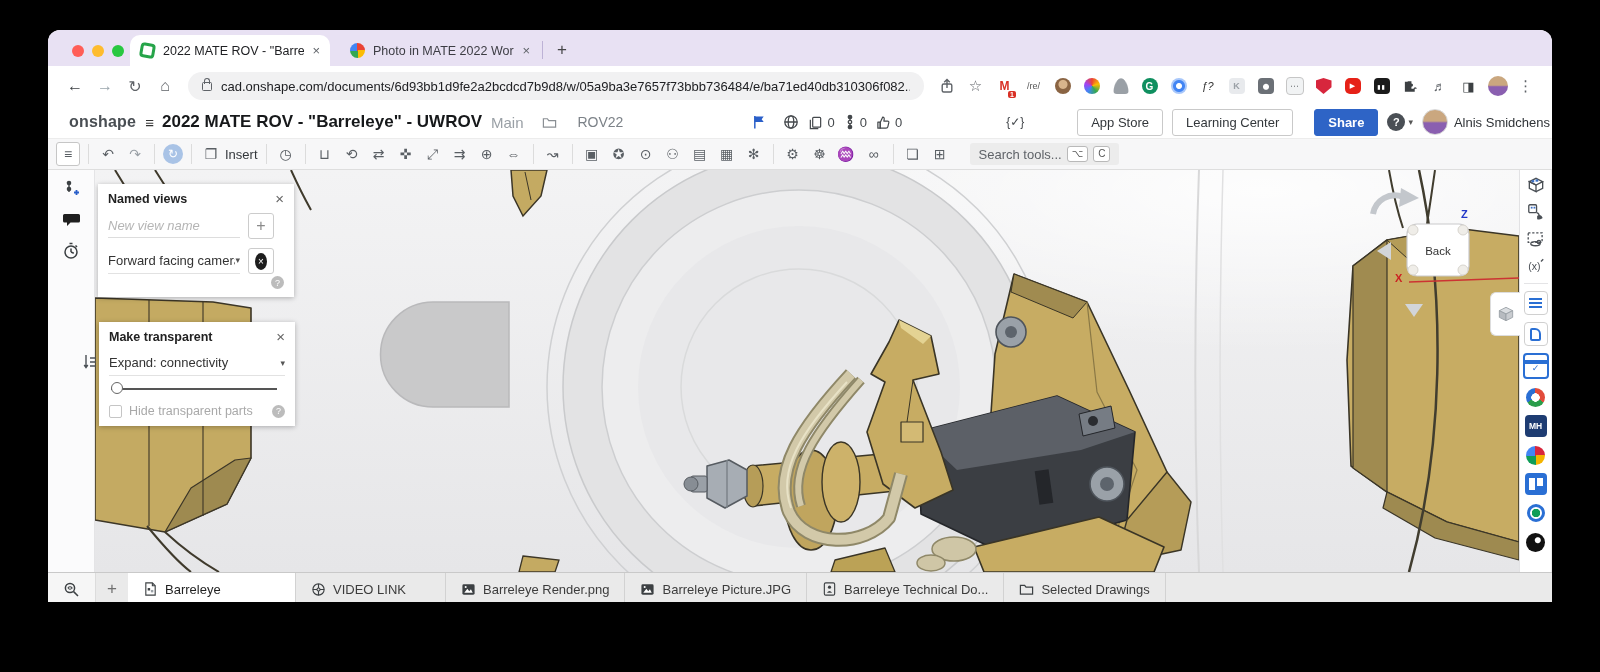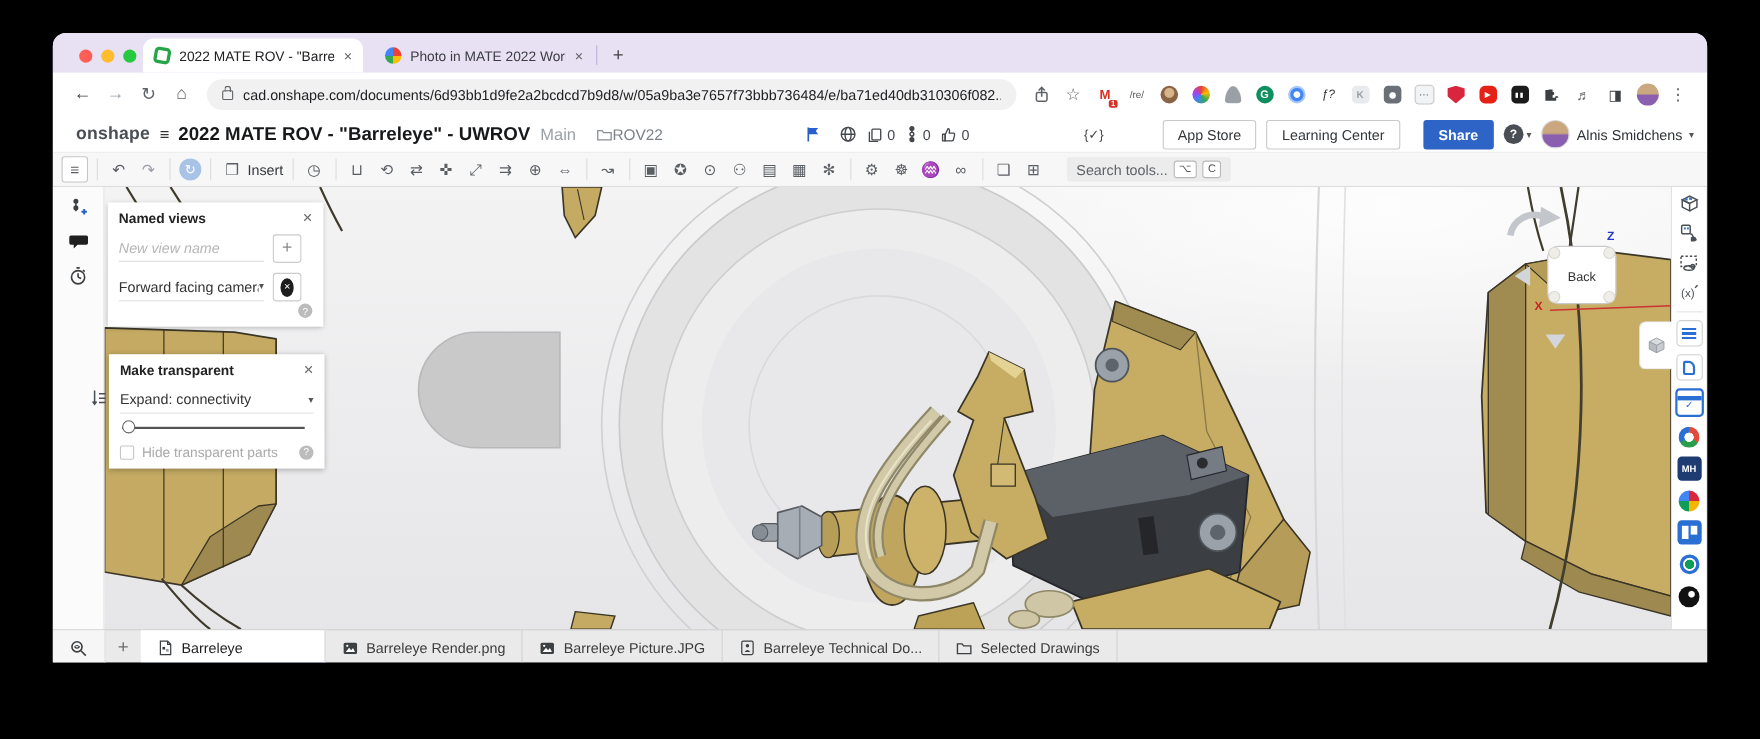--- a/index.html
+++ b/index.html
@@ -219,21 +219,21 @@
     <span class="wordmark">onshape</span>
     <span class="hamb">≡</span>
     <span class="doctitle">2022 MATE ROV - "Barreleye" - UWROV</span>
     <span class="wslabel">Main</span>
     <svg width="15" height="15" viewBox="0 0 16 16">
         <g fill="none" stroke="#8a8f94" stroke-width="1.5" stroke-linecap="round">
           <path d="M6.5 9.5 a2.6 2.6 0 0 1 0-3.7 l2-2 a2.6 2.6 0 0 1 3.7 3.7 l-1 1"></path>
           <path d="M9.5 6.5 a2.6 2.6 0 0 1 0 3.7 l-2 2 a2.6 2.6 0 0 1-3.7-3.7 l1-1"></path>
         </g>
       </svg>
-    <span class="hstack" style="gap:0">
+    <span class="hstack" style="gap:21px">
       <svg width="15" height="15" viewBox="0 0 16 16">
           <path d="M1.5 4 h4.2 l1.5 2 H14.5 V13 H1.5 Z" fill="none" stroke="#8a8f94" stroke-width="1.3"></path>
         </svg>
       <span class="foldlbl">ROV22</span>
     </span>
 
     <span class="hstack" style="gap:16px;margin-left:120px">
       <svg width="15" height="16" viewBox="0 0 16 16">
           <path d="M3 1.5 V15" stroke="#2a5fc9" stroke-width="1.6"></path>
           <path d="M3 2 H12.5 L10.3 5 L12.5 8 H3 Z" fill="#2a5fc9"></path>
@@ -632,20 +632,30 @@
       <svg width="15" height="16" viewBox="0 0 16 16">
           <g fill="none" stroke="#3c4043" stroke-width="1.2">
             <path d="M3 1.5 h7 l3 3 V14.5 H3 Z"></path>
             <path d="M10 1.5 V4.5 H13"></path>
           </g>
           <rect x="5" y="7" width="2.6" height="2.6" fill="#3c4043"></rect>
           <rect x="8.4" y="9" width="2.6" height="2.6" fill="#9aa0a6"></rect>
         </svg>
       <span>Barreleye</span>
     </div>
+    <div class="bbtab" style="min-width:150px">
+      <svg width="15" height="15" viewBox="0 0 16 16">
+          <g fill="none" stroke="#3c4043" stroke-width="1.2">
+            <circle cx="8" cy="8" r="6"></circle>
+            <circle cx="8" cy="8" r="1.6"></circle>
+            <path d="M8 2 V6.4 M8 9.6 V14 M2 8 H6.4 M9.6 8 H14"></path>
+          </g>
+        </svg>
+      <span>VIDEO LINK</span>
+    </div>
     <div class="bbtab">
       <svg width="15" height="15" viewBox="0 0 16 16">
           <rect x="1.5" y="2.5" width="13" height="11" rx="1.5" fill="#3c4043"></rect>
           <path d="M3.5 11.5 L6.8 7.2 L8.8 9.8 L10.6 7.6 L12.5 11.5 Z" fill="#fff"></path>
           <circle cx="5" cy="5.4" r="1.1" fill="#fff"></circle>
         </svg>
       <span>Barreleye Render.png</span>
     </div>
     <div class="bbtab">
       <svg width="15" height="15" viewBox="0 0 16 16">

